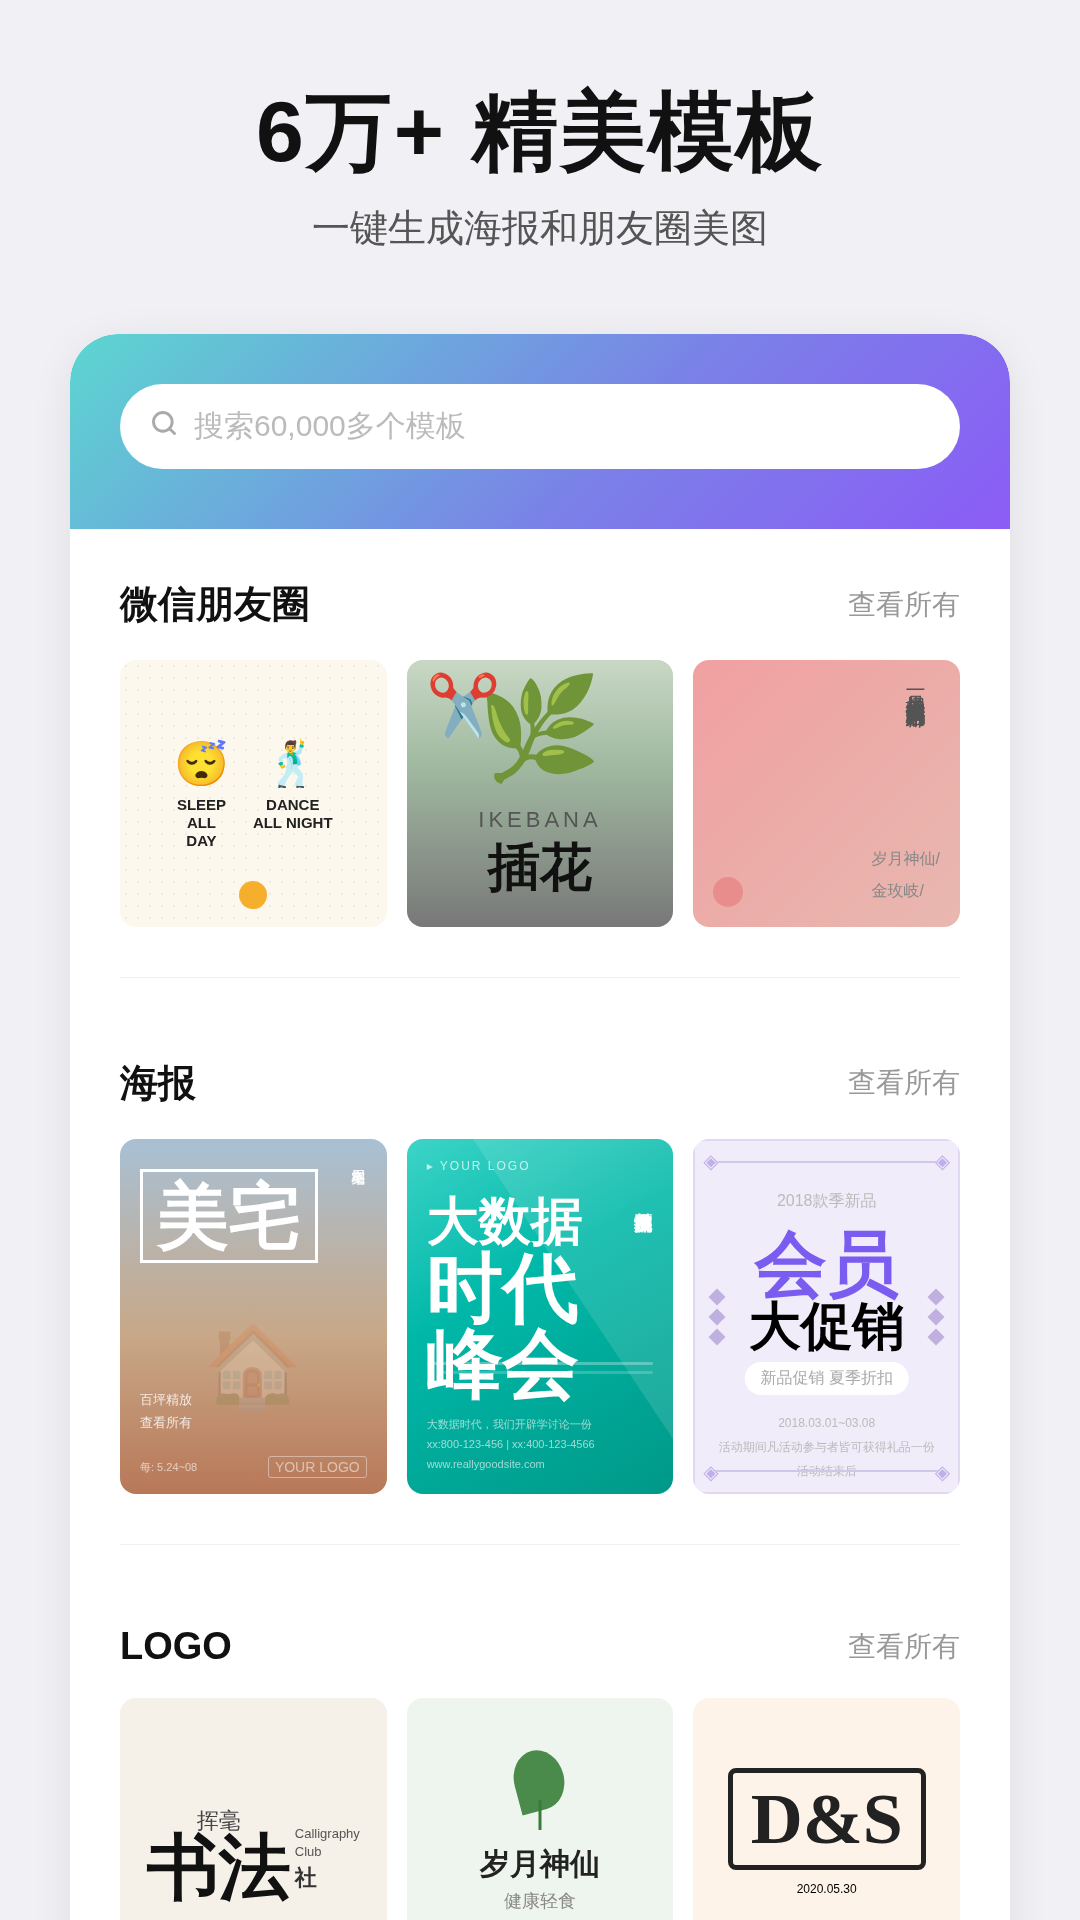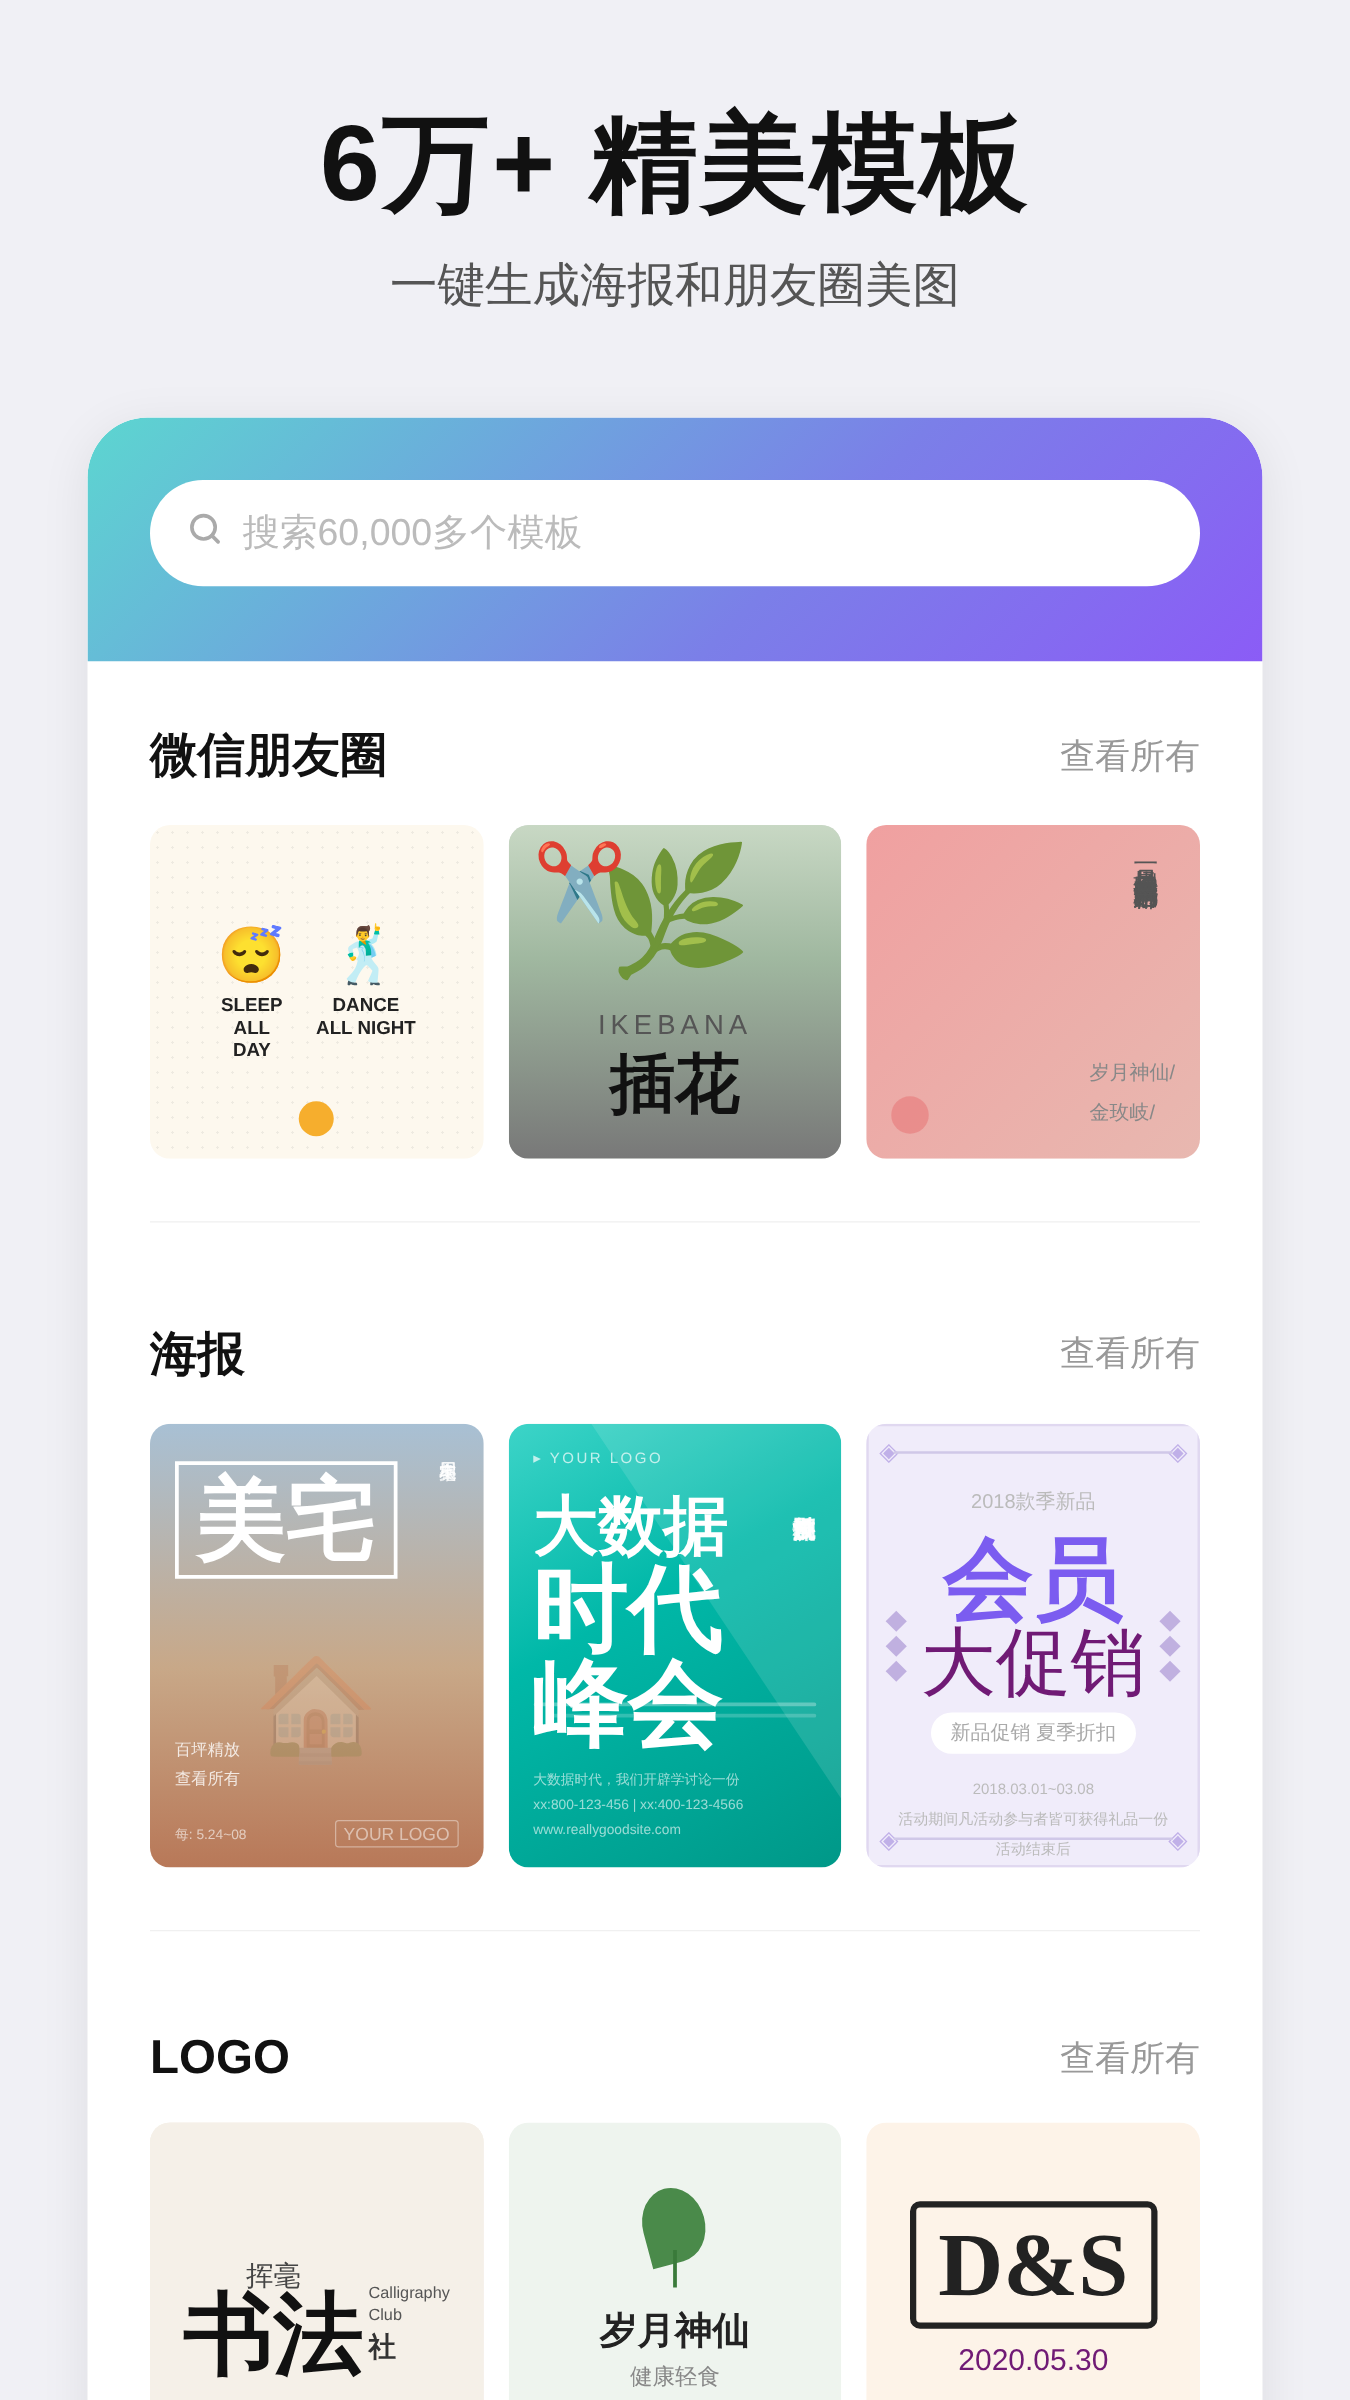--- a/index.html
+++ b/index.html
@@ -375,21 +375,21 @@
           <div style="position:absolute; bottom:8px; left:8px; font-size:20px; color:#c0b0e8;">◈</div>
           <div style="position:absolute; bottom:8px; right:8px; font-size:20px; color:#c0b0e8;">◈</div>
           
           <div style="position:absolute; top:20px; left:20px; right:20px; height:2px; background:#d0c8e8;"></div>
           <div style="position:absolute; bottom:20px; left:20px; right:20px; height:2px; background:#d0c8e8;"></div>
           
           <div style="margin-top:30px; font-size:16px; color:#bbb; text-align:center;">2018款季新品</div>
           
           <div style="margin-top:16px; text-align:center;">
             <div style="font-size:72px; font-weight:900; color:#7b5cf0; line-height:1;">会员</div>
-            <div style="font-size:60px; font-weight:400; color:#701a75; line-height:1;">大促销</div>
+            <div style="font-size:52px; font-weight:700; color:#000000; line-height:1;">大促销</div>
           </div>
           
           <div style="margin-top:10px; text-align:center; background:#fff; border-radius:20px; padding:6px 16px; font-size:16px; color:#aaa; display:inline-block; position:relative; left:50%; transform:translateX(-50%);">新品促销 夏季折扣</div>
           
           <div style="margin-top:16px; font-size:12px; color:#bbb; text-align:center; line-height:2;">
             <div>2018.03.01~03.08</div>
             <div>活动期间凡活动参与者皆可获得礼品一份</div>
             <div>活动结束后</div>
           </div>
           
@@ -447,20 +447,20 @@
           <div style="text-align:center;">
             <div style="font-size:30px; font-weight:700; color:#222;">岁月神仙</div>
             <div style="font-size:18px; color:#888; margin-top:4px;">健康轻食</div>
           </div>
         </div>
       </div>
 
       <div class="template-card logo-card logo-card-3">
         <div style="width:100%; aspect-ratio:1/1; background:#fdf3e8; display:flex; flex-direction:column; align-items:center; justify-content:center; gap:12px;">
           <div style="font-size:72px; font-weight:900; color:#222; line-height:1; border:5px solid #222; padding:10px 18px; border-radius:8px; font-family:serif;">D&amp;S</div>
-          <div style="font-size:24px; color:#701a75;">2020.05.30</div>
+          <div style="font-size:12px; color:#000000;">2020.05.30</div>
         </div>
       </div>
 
     </div>
   </div>
 
 </div>
 
 </body></html>

